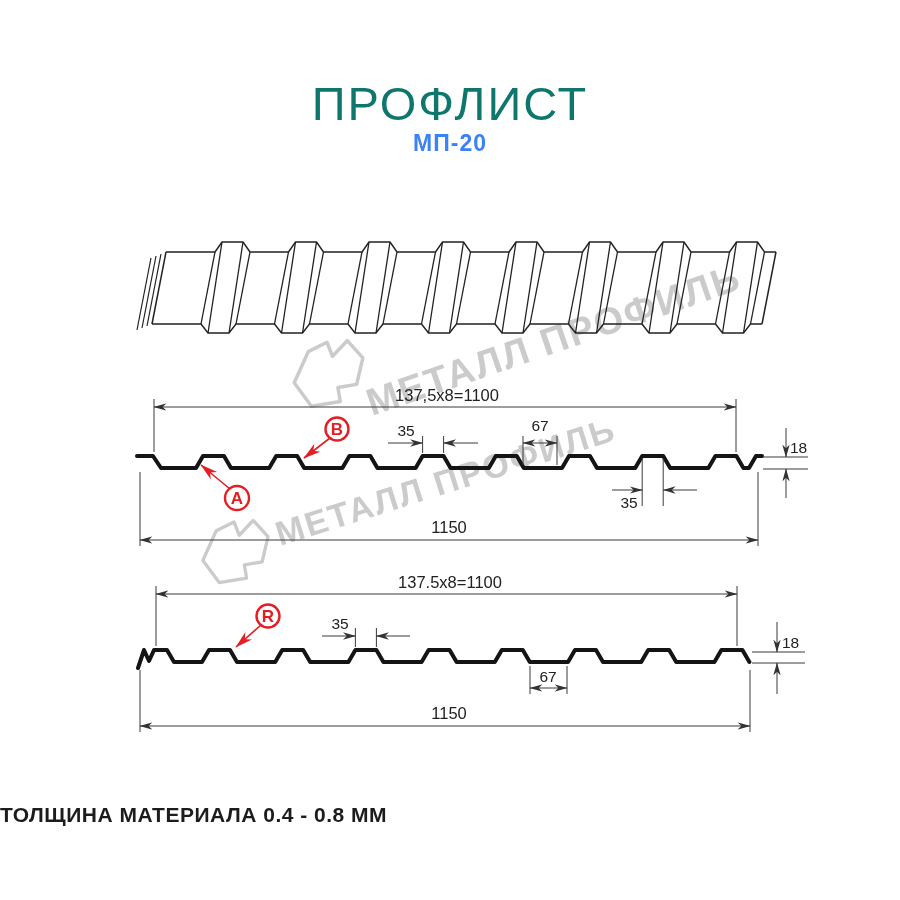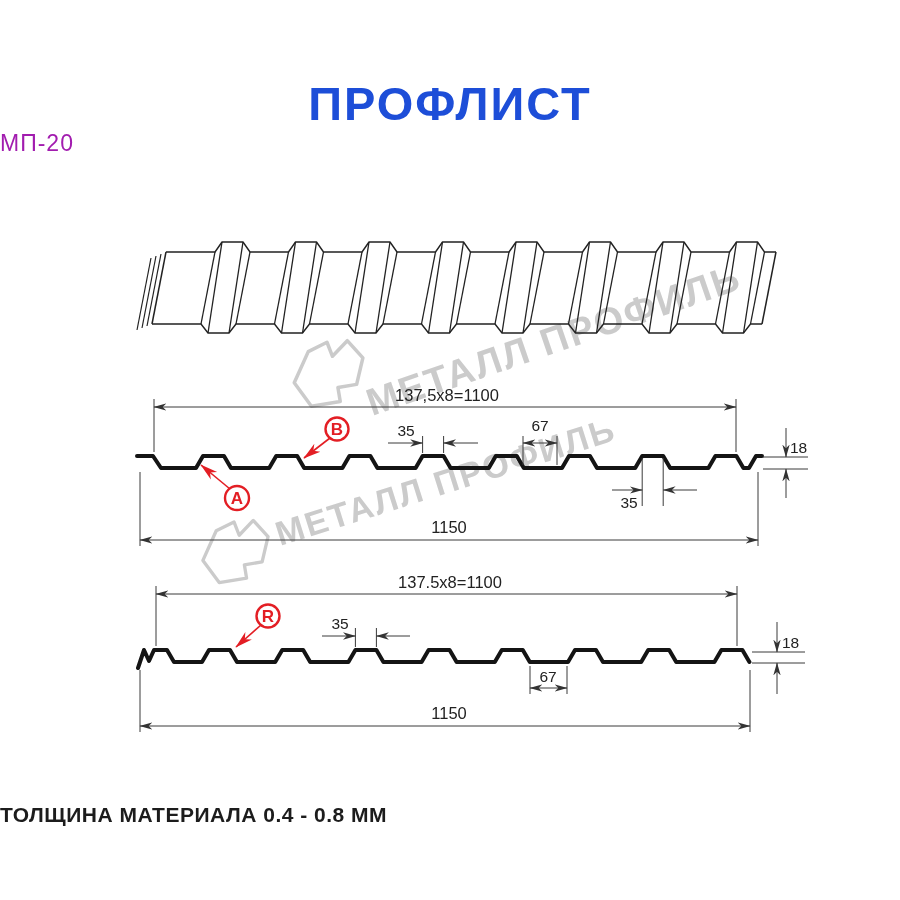--- a/index.html
+++ b/index.html
@@ -1,20 +1,20 @@
 <!DOCTYPE html>
 <html><head>
 <meta charset="utf-8">
 <style>
   html,body{margin:0;padding:0;background:#ffffff;}
   body{width:900px;height:900px;position:relative;font-family:"Liberation Sans",sans-serif;overflow:hidden;}
   .page-title{position:absolute;left:0;top:76px;width:900px;text-align:center;
-    font-size:47px;font-weight:700;letter-spacing:2px;color:#1d4ed8;}
-  .page-subtitle{position:absolute;left:0;top:130px;width:900px;
-    font-size:23px;font-weight:400;letter-spacing:1px;color:#a21caf;}
+    font-size:47px;font-weight:400;letter-spacing:2px;color:#0f766e;}
+  .page-subtitle{position:absolute;left:0;top:130px;width:900px;text-align:center;
+    font-size:23px;font-weight:700;letter-spacing:1px;color:#3b82f6;}
   .footer-note{position:absolute;left:0;top:803px;width:900px;text-align:left;
     font-size:21px;font-weight:700;letter-spacing:0.5px;color:#1c1c1c;}
   svg{position:absolute;left:0;top:0;}
   text.dim{font-family:"Liberation Sans",sans-serif;font-size:15.5px;fill:#222;}
   text.dimbig{font-family:"Liberation Sans",sans-serif;font-size:16.5px;fill:#222;}
   text.bubble{font-family:"Liberation Sans",sans-serif;font-size:17px;font-weight:700;}
   text.wm{font-family:"Liberation Sans",sans-serif;font-weight:700;}
   .thin{stroke:#3a3a3a;stroke-width:1;fill:none;}
   .profile{stroke:#141414;stroke-width:4;fill:none;stroke-linejoin:round;stroke-linecap:round;}
   .sketchline{stroke:#222;stroke-width:1.4;fill:none;stroke-linejoin:round;}

